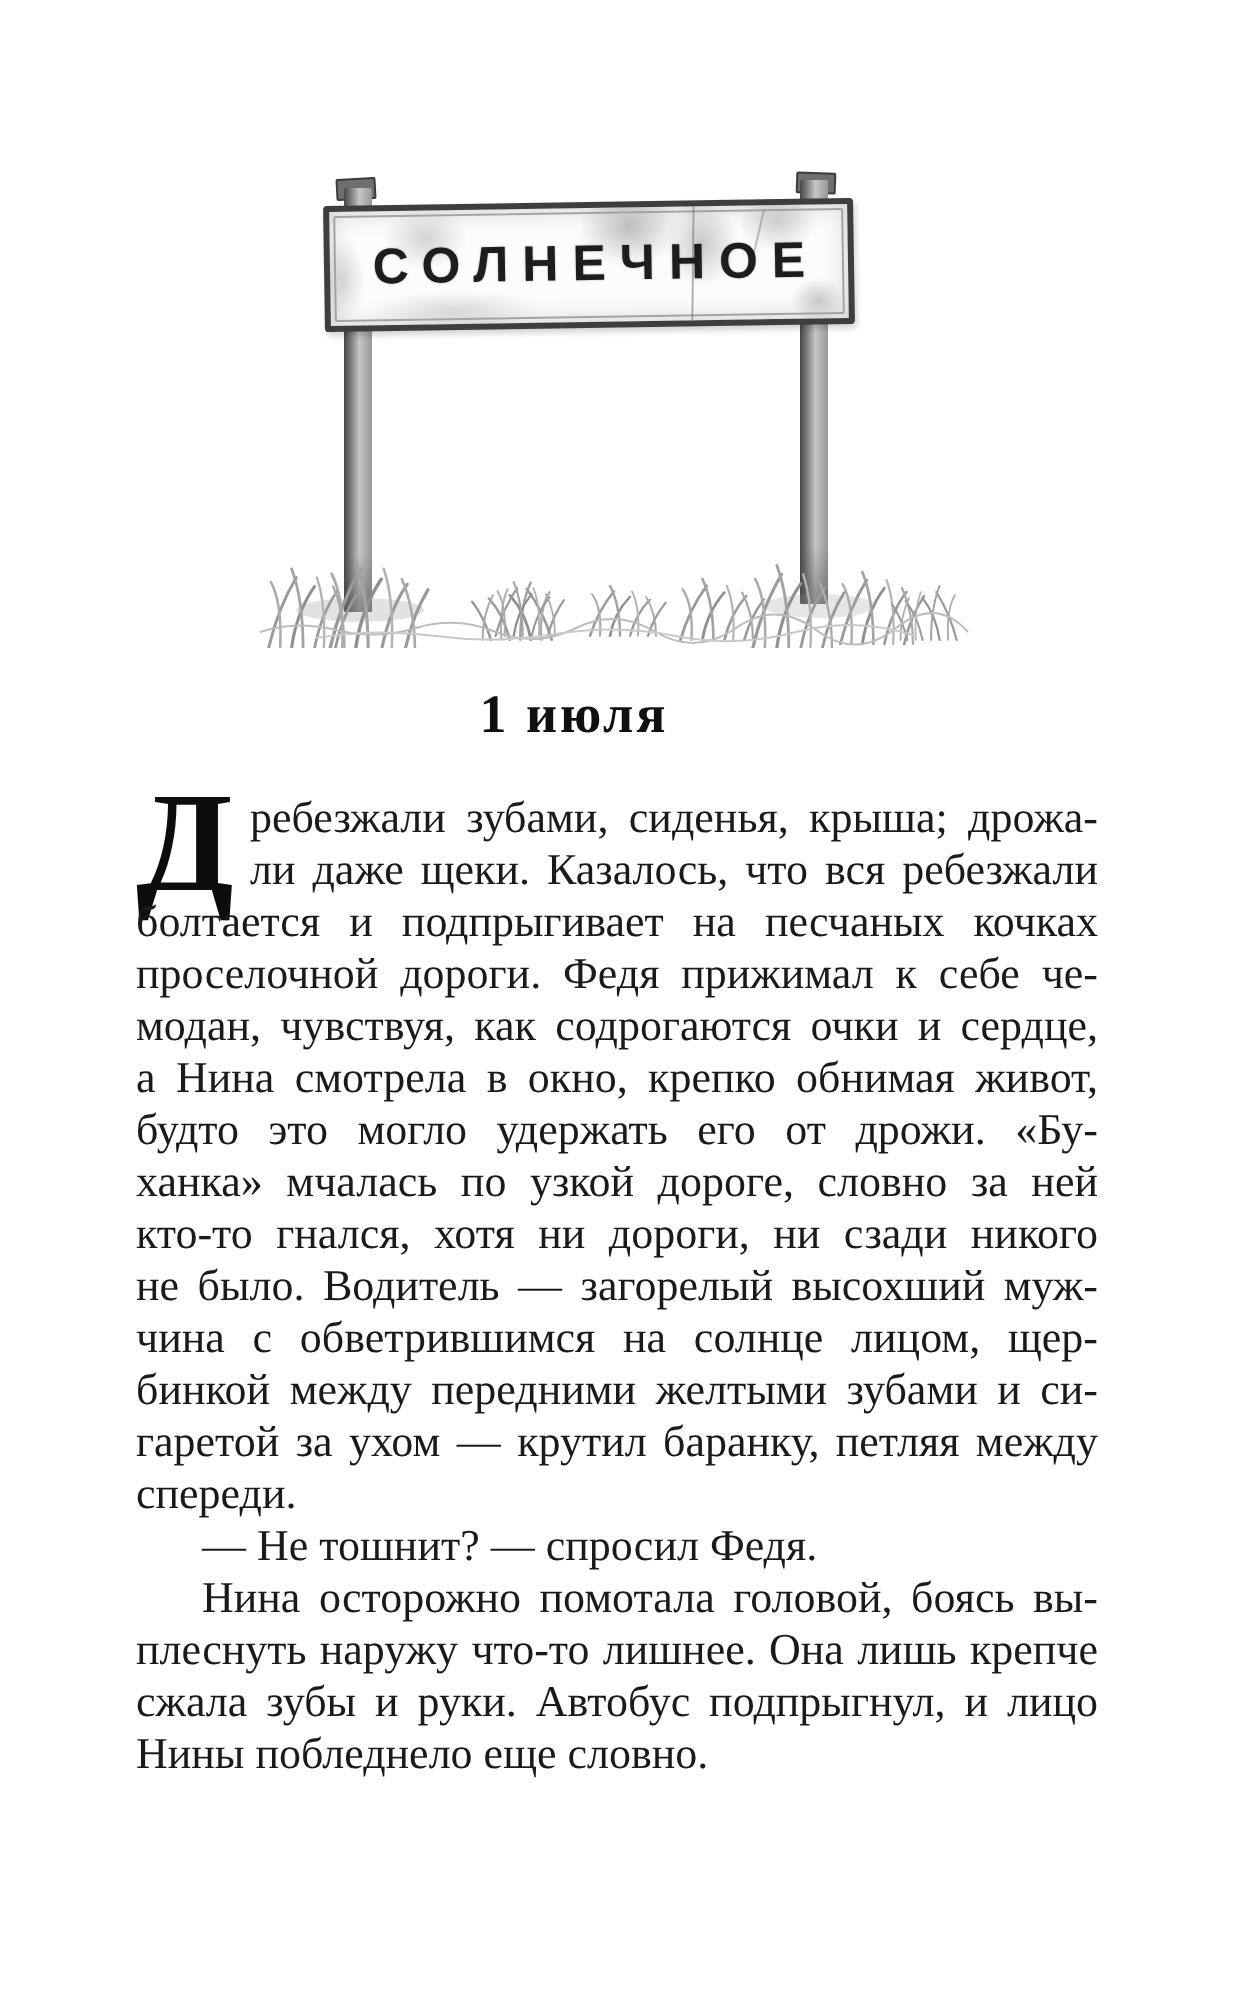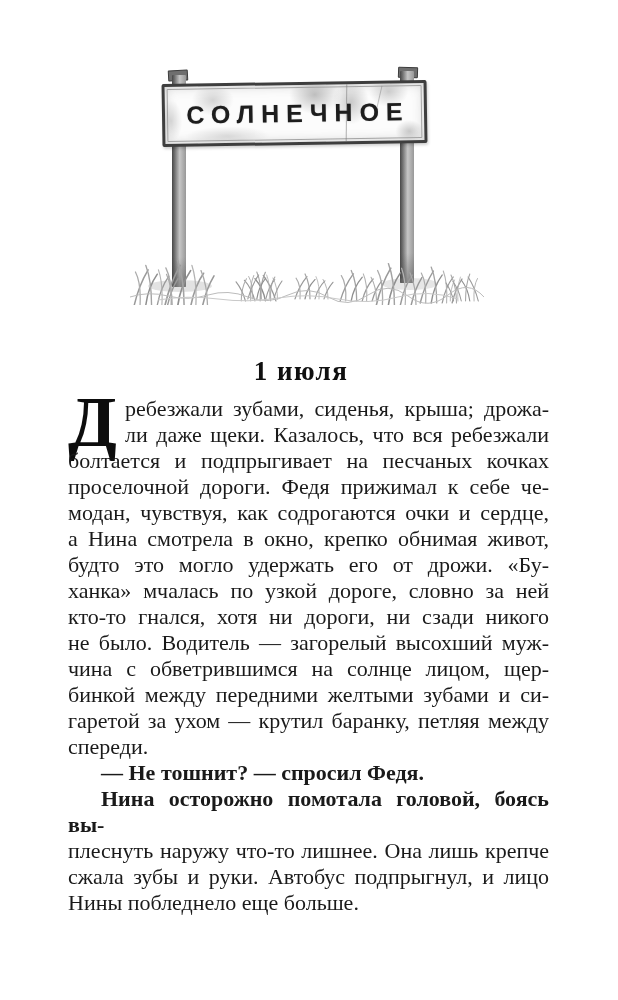--- a/index.html
+++ b/index.html
@@ -8,21 +8,21 @@
     position: relative;
     width: 618px;
     height: 1000px;
     background: #ffffff;
     overflow: hidden;
     font-family: "Liberation Serif", serif;
     color: #1a1a1a;
   }
 
   
-  .illustration { position: absolute; top: 67px; left: 0; width: 618px; height: 240px; }
+  .illustration { position: absolute; top: 86px; left: 0; width: 618px; height: 240px; }
 
   .post {
     position: absolute;
     width: 14px;
     background: linear-gradient(90deg, #474747 0%, #6e6e6e 18%, #c6c6c6 55%, #989898 100%);
     border-radius: 1px;
     z-index: 1;
   }
   .post::after {
     content: ""; position: absolute; left: 0; right: 0; bottom: 0; height: 30px;
@@ -83,35 +83,35 @@
     margin-right: -7px;
     color: #1d1d1d;
     text-shadow: 0 0 1px rgba(70,70,70,0.45);
     white-space: nowrap;
   }
 
   .grass { position: absolute; left: 128px; top: 186px; z-index: 3; }
 
   
   .chapter {
-    position: absolute; top: 342px; left: 47px; width: 480px; margin: 14px;
+    position: absolute; top: 342px; left: 47px; width: 480px; margin: 0;
     text-align: center;
     font-size: 27px; font-weight: bold; letter-spacing: 1.5px;
     color: #101010;
   }
 
   
   .body-text {
     position: absolute; top: 396px; left: 68px; width: 481px;
     font-size: 22px; line-height: 26px;
   }
   .para { margin: 0; }
   .line { text-align: justify; text-align-last: justify; }
   .lines .line:last-child { text-align-last: left; }
-  .para-indent .line:first-child { text-indent: 33px; font-weight: bold; }
+  .para-indent .line:first-child { text-indent: 33px; }
   .dropcap {
     float: left;
     width: 52px; height: 52px;
     margin-right: 5px;
     font-size: 71px; line-height: 52px; font-weight: bold;
     color: #0d0d0d;
   }
 </style>
 </head>
 <body>
@@ -191,18 +191,18 @@
       <div class="lines">
           <div class="line">— Не тошнит? — спросил Федя.</div>
         </div>
     </div>
 
     <div class="para para-indent">
       <div class="lines">
           <div class="line">Нина осторожно помотала головой, боясь вы-</div>
           <div class="line">плеснуть наружу что-то лишнее. Она лишь крепче</div>
           <div class="line">сжала зубы и руки. Автобус подпрыгнул, и лицо</div>
-          <div class="line">Нины побледнело еще больше.</div>
+          <div class="line">Нины побледнело еще словно.</div>
         </div>
     </div>
 
   </div>
 </div>
 
 </body></html>

